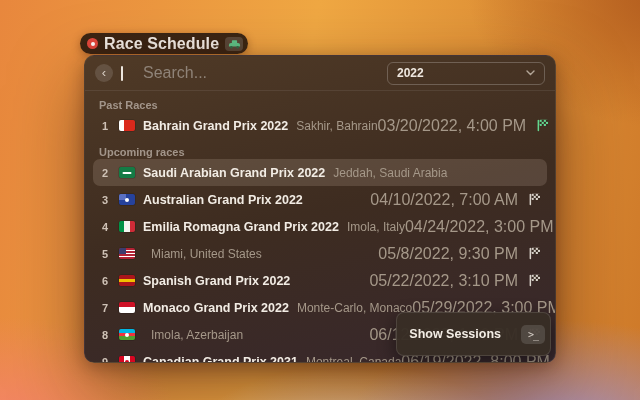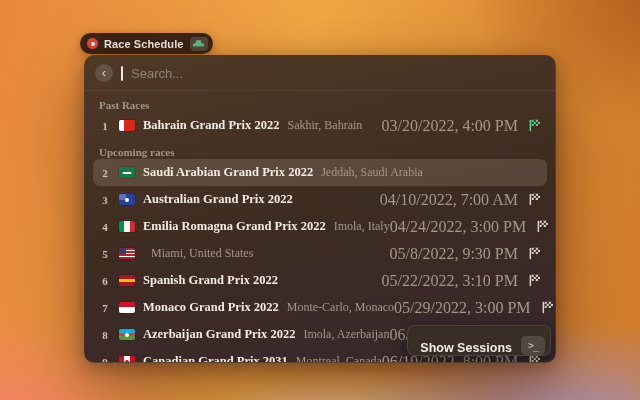--- a/index.html
+++ b/index.html
@@ -17,65 +17,65 @@
   
   .pill{
     position:absolute; left:80px; top:33px; height:21px;
     display:flex; align-items:center; gap:6px; padding:0 5px 0 7px;
     background:rgba(34,22,14,0.88); border-radius:11px;
     box-shadow:0 2px 8px rgba(60,20,5,0.35);
   }
   .rec-icon{ width:11px; height:11px; border-radius:50%; background:#e2483d;
     display:flex; align-items:center; justify-content:center; }
   .rec-icon span{ width:4px; height:4px; border-radius:50%; background:#fff; display:block; }
-  .pill-label{ font-size:11px; font-weight:700; color:#f4eee7; letter-spacing:.1px; }
+  .pill-label{ font-size:16px; font-weight:700; color:#f4eee7; letter-spacing:.1px; }
   .car-chip{ width:18px; height:14px; border-radius:4px; background:rgba(255,255,255,0.16);
     display:flex; align-items:center; justify-content:center; }
   
   .window{
     position:absolute; left:84px; top:55px; width:472px; height:308px;
     border-radius:10px; overflow:hidden;
     background:linear-gradient(168deg, rgba(76,56,38,0.98) 0%, rgba(58,42,32,0.98) 50%, rgba(51,37,44,0.98) 100%);
     box-shadow:0 28px 70px rgba(50,15,10,0.5), 0 4px 18px rgba(50,15,10,0.35);
     border:1px solid rgba(255,255,255,0.06);
   }
   .searchbar{ height:34px; display:flex; align-items:center; padding:0 10px; gap:8px; }
   .back-btn{ width:18px; height:18px; border-radius:50%; background:rgba(255,255,255,0.13);
     display:flex; align-items:center; justify-content:center;
     color:#d8cec4; font-size:13px; line-height:1; padding-bottom:2px; cursor:default; }
   .caret{ width:2px; height:15px; background:#ece6de; border-radius:1px; }
   .search-input{ flex:0 1 auto; width:170px; background:transparent; border:none; outline:none;
-    font-family:"Liberation Sans",sans-serif; font-size:13px; color:#f0eae2; }
+    font-family:"Liberation Sans",sans-serif; font-size:16px; color:#f0eae2;margin-left:12px; }
   .search-input::placeholder{ color:#8f8378; }
   .dropdown{ margin-left:auto; width:158px; height:23px; border:1px solid rgba(255,255,255,0.22);
     border-radius:6px; display:flex; align-items:center; padding:0 9px; }
   .dropdown-value{ font-size:12px; font-weight:600; color:#eee7df; }
   .dropdown-chevron{ margin-left:auto; color:#b3a698; display:flex; }
   .divider{ height:1px; background:rgba(255,255,255,0.08); }
   
-  .list{ padding:1px 8px 0;font-family:Liberation Serif, serif; }
+  .list{ padding:1px 8px 0; }
   .section-header{ font-size:11px; font-weight:600; color:#a2958a; padding:7px 6px 3px; height:20px; }
   .row{ height:27px; display:flex; align-items:center; padding:0 6px; border-radius:7px; }
   .row.selected{ background:rgba(255,233,214,0.14); }
   .row-num{ width:12px; text-align:center; font-size:11px; font-weight:700; color:#cfc2b6; flex:none; }
   .flag{ width:16px; height:11px; border-radius:2px; margin:0 8px 0 8px; flex:none;
     position:relative; overflow:hidden; box-shadow:0 0 0 0.5px rgba(0,0,0,0.25); }
   .flag .canton{ position:absolute; left:0; top:0; width:45%; height:55%; }
   .flag .mark-dot{ position:absolute; left:50%; top:50%; width:4px; height:4px;
     border-radius:50%; transform:translate(-50%,-50%); }
   .flag .mark-bar{ position:absolute; left:50%; top:50%; width:9px; height:2px;
     border-radius:1px; transform:translate(-50%,-50%); }
   .row-title{ font-size:12.5px; font-weight:700; color:#f2ece4; white-space:nowrap; }
   .row-loc{ font-size:12px; color:#a59889; margin-left:8px; white-space:nowrap; }
   .row-date{ margin-left:auto; font-size:16px; color:#a59889; white-space:nowrap;text-align:right; }
   .row-flagicon{ margin-left:10px; flex:none; display:flex; }
   
   .tooltip{
-    position:absolute; right:4px; bottom:6px; height:31px;
-    display:flex; align-items:flex-end; gap:9px; padding:0 5px 0 12px;
+    position:absolute; right:4px; bottom:6px; height:44px;
+    display:flex; align-items:center; gap:20px; padding:0 5px 0 12px;
     background:rgba(56,45,37,0.97); border:1px solid rgba(255,255,255,0.11);
     border-radius:8px; box-shadow:0 6px 18px rgba(0,0,0,0.45); z-index:5;
   }
   .tooltip-label{ font-size:12.5px; font-weight:700; color:#f3ede5; }
   .keycap{ width:24px; height:19px; border-radius:5px; background:rgba(255,255,255,0.13);
     display:flex; align-items:center; justify-content:center;
     font-family:"DejaVu Sans Mono",monospace; font-size:10px; color:#d8d1c9; letter-spacing:-1px; }
 </style>
 </head>
 <body>
@@ -93,20 +93,28 @@
       <circle cx="10.4" cy="8.4" r="1.35" fill="#2e6e49"></circle>
     </svg>
   </div>
 </div>
 
 <div class="window">
   <div class="searchbar">
     <div class="back-btn">‹</div>
     <div class="caret"></div>
     <input class="search-input" type="text" placeholder="Search..." style="">
+    <div class="dropdown">
+      <span class="dropdown-value">2022</span>
+      <span class="dropdown-chevron">
+        <svg width="9" height="6" viewBox="0 0 9 6">
+            <path d="M1 1 L4.5 4.5 L8 1" stroke="currentColor" stroke-width="1.4" fill="none" stroke-linecap="round"></path>
+          </svg>
+      </span>
+    </div>
   </div>
   <div class="divider"></div>
   <div class="list" id="race-list">
       <div class="section-header">Past Races</div>
       <div class="row">
         <span class="row-num">1</span>
         <div class="flag" style="background: linear-gradient(90deg, rgb(255, 255, 255) 0%, rgb(255, 255, 255) 33.3333%, rgb(218, 41, 28) 33.3333%, rgb(218, 41, 28) 66.6667%, rgb(218, 41, 28) 66.6667%, rgb(218, 41, 28) 100%);"></div>
         <span class="row-title">Bahrain Grand Prix 2022</span>
         <span class="row-loc">Sakhir, Bahrain</span>
         <span class="row-date">03/20/2022, 4:00 PM</span>
@@ -227,21 +235,20 @@
             <rect x="5.70" y="4.94" width="2.1" height="2.07" fill="#372a21"></rect>
             <rect x="9.90" y="4.94" width="2.1" height="2.07" fill="#372a21"></rect>
           </svg>
         </span>
       </div>
       <div class="row">
         <span class="row-num">8</span>
         <div class="flag" style="background: linear-gradient(rgb(0, 181, 226) 0%, rgb(0, 181, 226) 33.3333%, rgb(239, 51, 64) 33.3333%, rgb(239, 51, 64) 66.6667%, rgb(80, 158, 47) 66.6667%, rgb(80, 158, 47) 100%);">
           <div class="mark-dot" style="background: rgb(255, 255, 255);"></div>
         </div>
-        <span class="row-title">Azerbaijan Grand Prix 2022</span>
         <span class="row-loc">Imola, Azerbaijan</span>
         <span class="row-date">06/12/2022, 1:00 PM</span>
         <span class="row-flagicon">
           <svg width="13" height="13" viewBox="0 0 13 13">
     <rect x="1.6" y="0.8" width="1.5" height="11.4" rx="0.75" fill="#d9d3cb"></rect>
     <rect x="3.6" y="0.8" width="8.4" height="6.2" rx="1" fill="#d9d3cb"></rect>
             <rect x="5.70" y="0.80" width="2.1" height="2.07" fill="#372a21"></rect>
             <rect x="9.90" y="0.80" width="2.1" height="2.07" fill="#372a21"></rect>
             <rect x="3.60" y="2.87" width="2.1" height="2.07" fill="#372a21"></rect>
             <rect x="7.80" y="2.87" width="2.1" height="2.07" fill="#372a21"></rect>

